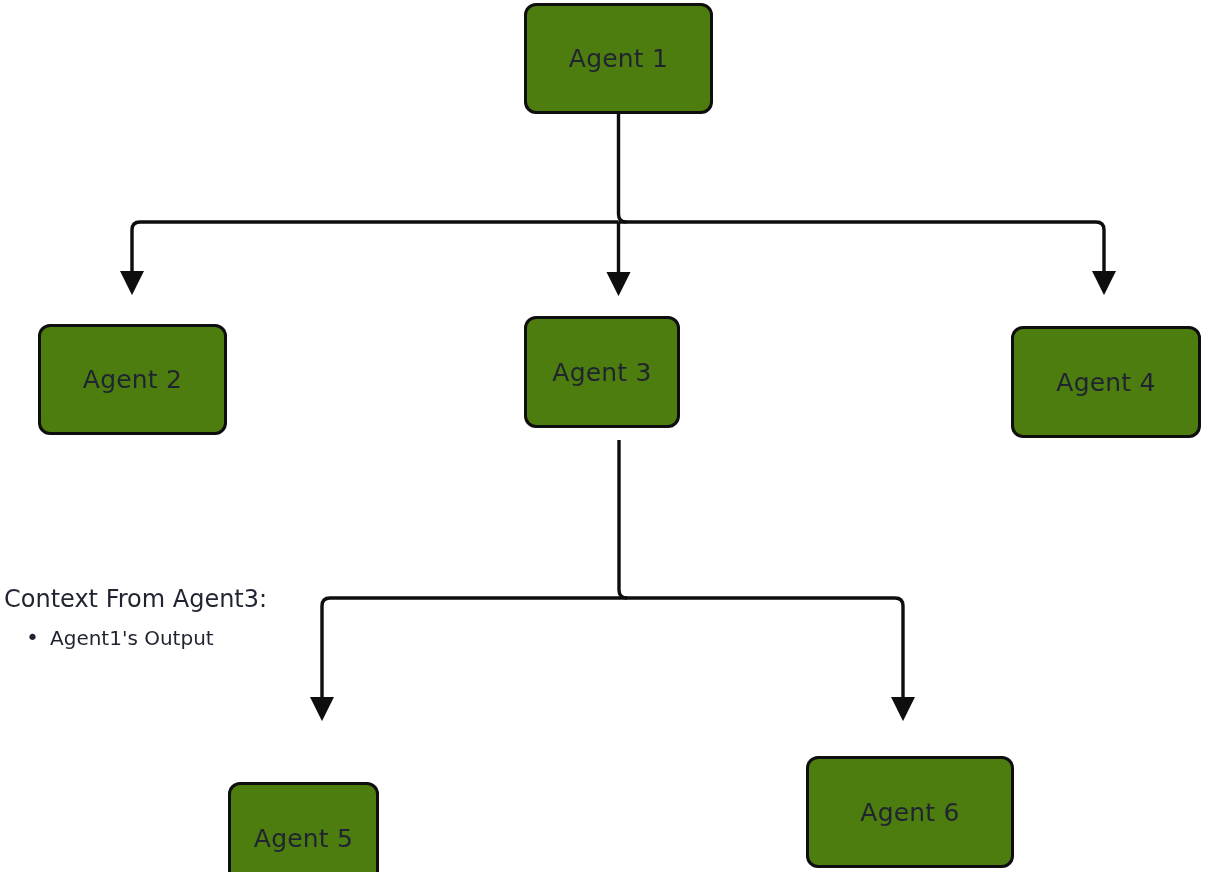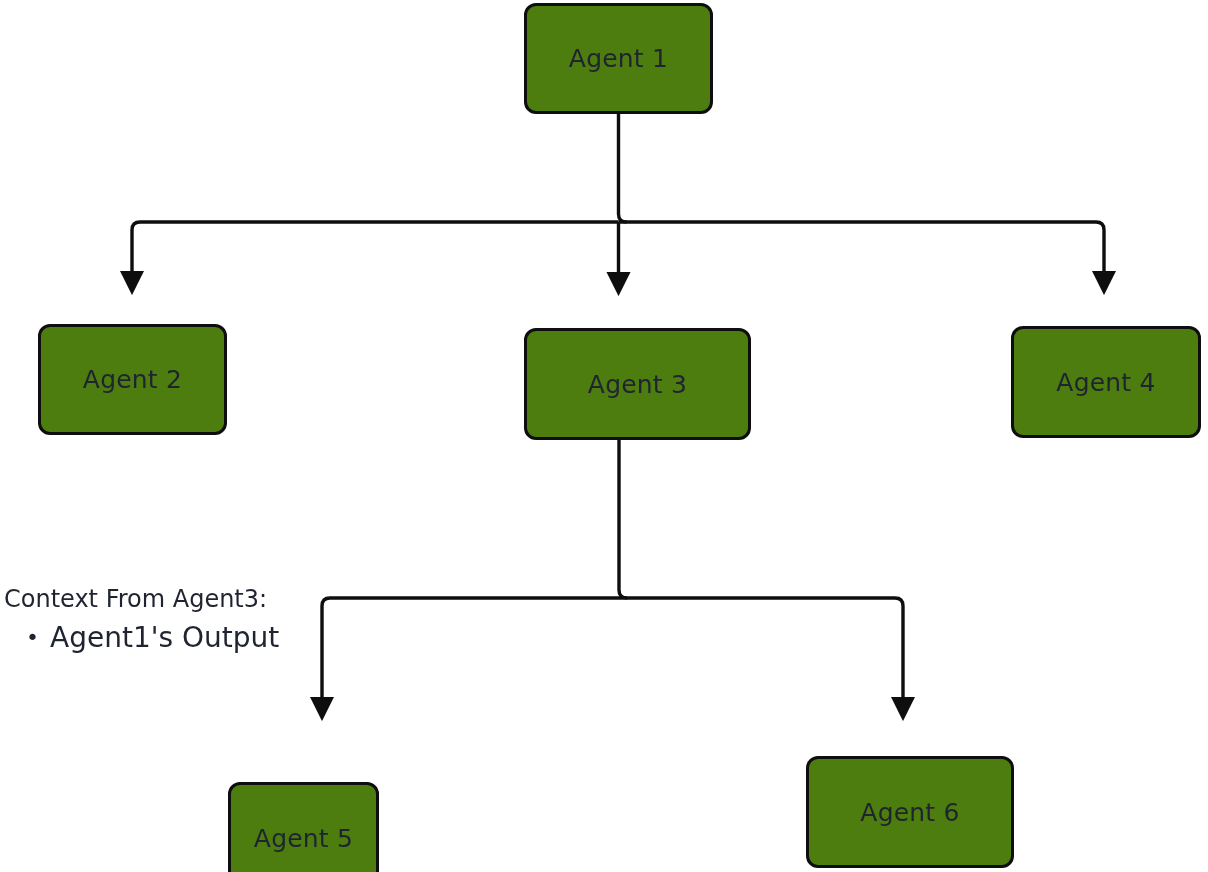--- a/index.html
+++ b/index.html
@@ -58,21 +58,21 @@
     font-size: 24px;
     line-height: 30px;
     white-space: nowrap;
   }
   .note-list {
     margin: 4px 0 0 0;
     padding: 0;
     list-style: none;
   }
   .note-list li {
-    font-size: 28px;
+    font-size: 20px;
     line-height: 40px;
     padding-left: 46px;
     position: relative;
     white-space: nowrap;
   }
   .note-list li::before {
     content: "\2022";
     position: absolute;
     left: 22px;
     top: 0;
@@ -103,21 +103,21 @@
   </svg>
 
   <div class="node" style="left:524px; top:3px; width:189px; height:111px;">
     <span class="node-label">Agent 1</span>
   </div>
 
   <div class="node" style="left:38px; top:324px; width:189px; height:111px;">
     <span class="node-label">Agent 2</span>
   </div>
 
-  <div class="node" style="left:524px; top:328px; width:227px; height:112px;">
+  <div class="node" style="left:524px; top:316px; width:156px; height:112px;">
     <span class="node-label">Agent 3</span>
   </div>
 
   <div class="node" style="left:1011px; top:326px; width:190px; height:112px;">
     <span class="node-label">Agent 4</span>
   </div>
 
   <div class="node" style="left:228px; top:782px; width:151px; height:112px;">
     <span class="node-label">Agent 5</span>
   </div>

